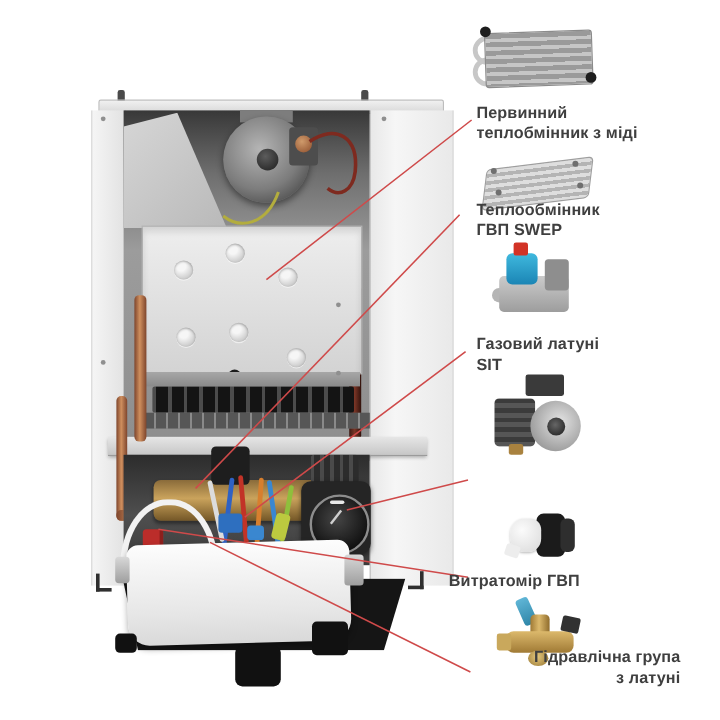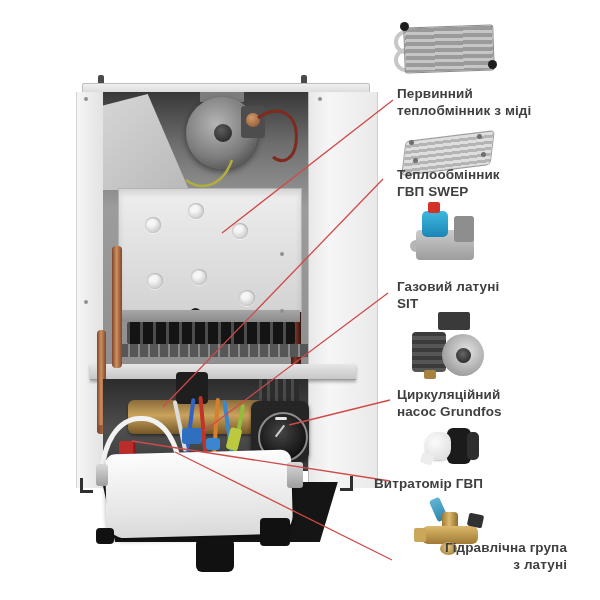--- a/index.html
+++ b/index.html
@@ -247,22 +247,20 @@
   <div class="abs comp-label" style="left:397px;top:278px;width:170px;">Газовий латуні
 SIT</div>
 
   <div class="thumb" style="left:408px;top:312px;width:80px;height:70px;">
     <div class="abs pt-top"></div>
     <div class="abs pt-left"></div>
     <div class="abs pt-cyl"></div>
     <div class="abs pt-hole"></div>
     <div class="abs pt-foot"></div>
   </div>
-  <div class="abs comp-label" style="left:397px;top:386px;width:170px;">Циркуляційний
-насос Grundfos</div>
 
   <div class="thumb" style="left:421px;top:424px;width:62px;height:46px;">
     <div class="abs fm-black"></div>
     <div class="abs fm-ring"></div>
     <div class="abs fm-white"></div>
     <div class="abs fm-tab"></div>
   </div>
   <div class="abs comp-label" style="left:374px;top:475px;width:170px;">Витратомір ГВП</div>
 
   <div class="thumb" style="left:416px;top:500px;width:70px;height:58px;">

